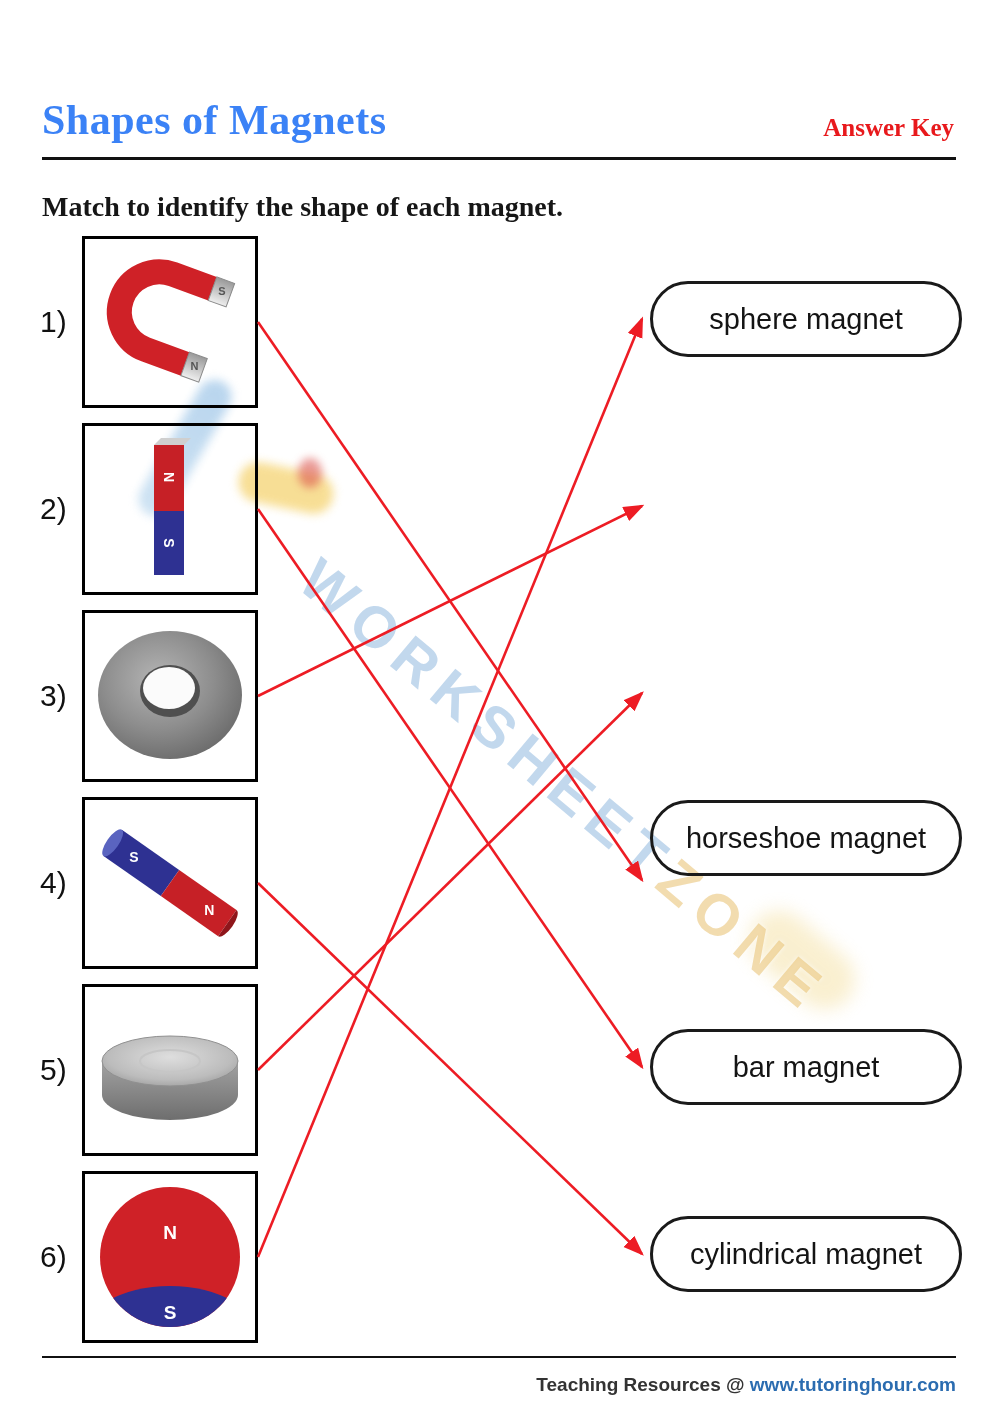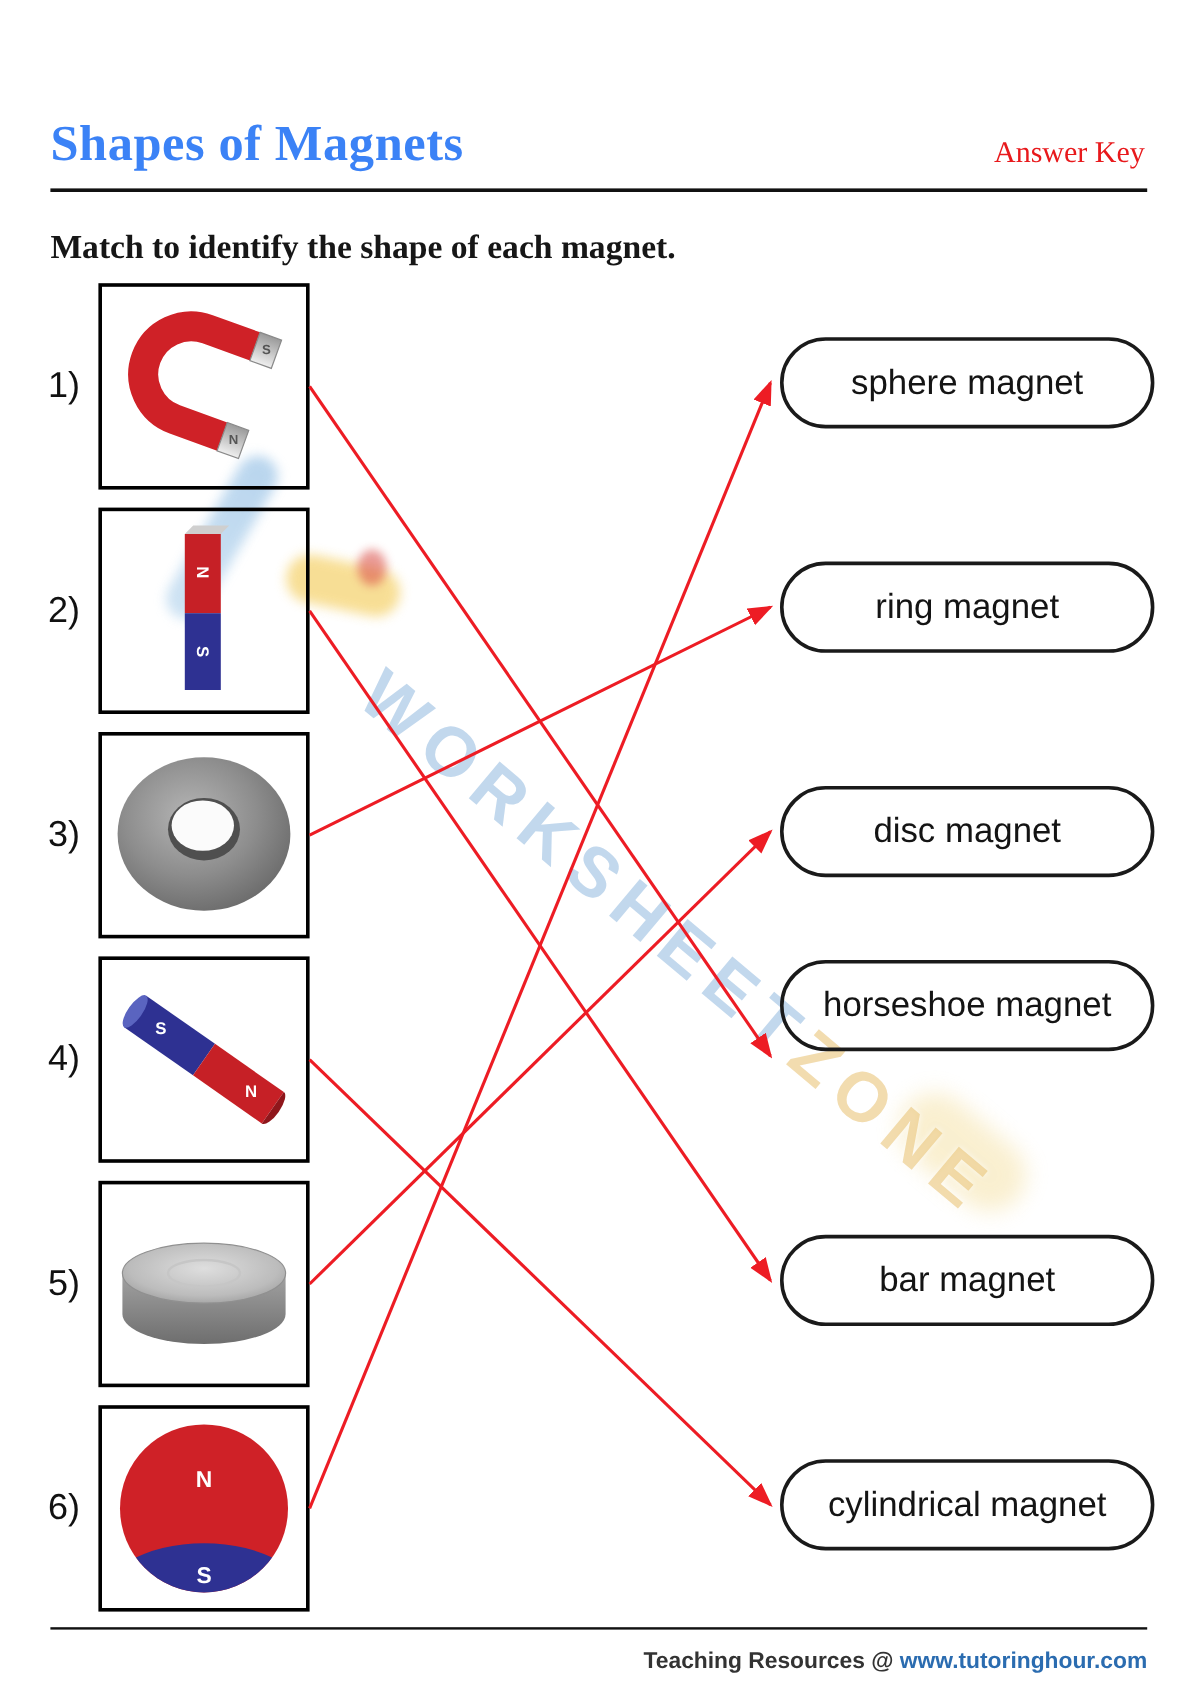--- a/index.html
+++ b/index.html
@@ -9,21 +9,21 @@
   }
 
   
   .title {
     position:absolute; left:42px; top:96px;
     font-family:"Liberation Serif", serif; font-weight:700;
     font-size:42px; color:#3b82f6; letter-spacing:0.5px; z-index:2;
   }
   .answer-key {
     position:absolute; right:46px; top:114px;
-    font-family:"Liberation Serif", serif; font-weight:400;
+    font-family:"Liberation Serif", serif; font-weight:700;
     font-size:25px; color:#e8191c; z-index:2;
   }
   .divider-top { position:absolute; left:42px; top:157px; width:914px; height:3px; background:#111; z-index:2; }
   .instruction {
     position:absolute; left:42px; top:168px;
     font-family:"Liberation Serif", serif; font-weight:700;
     font-size:28px; color:#161616; z-index:2;margin-top:23px;
   }
 
   
@@ -191,26 +191,20 @@
         <circle cx="76" cy="76" r="70" fill="#cf2127"></circle>
         <ellipse cx="76" cy="158" rx="90" ry="53" fill="#2e3192" clip-path="url(#sphereClip)"></ellipse>
         <text x="76" y="58" class="pole-label light lg">N</text>
         <text x="76" y="138" class="pole-label light lg">S</text>
       </svg>
     </div>
   </div>
 
   <div class="pill" style="top:281px">
       <span>sphere magnet</span>
-    </div>
-  <div class="pill" style="top:468px">
-      <span>ring magnet</span>
-    </div>
-  <div class="pill" style="top:655px">
-      <span>disc magnet</span>
     </div>
   <div class="pill" style="top:800px">
       <span>horseshoe magnet</span>
     </div>
   <div class="pill" style="top:1029px">
       <span>bar magnet</span>
     </div>
   <div class="pill" style="top:1216px">
       <span>cylindrical magnet</span>
     </div>

